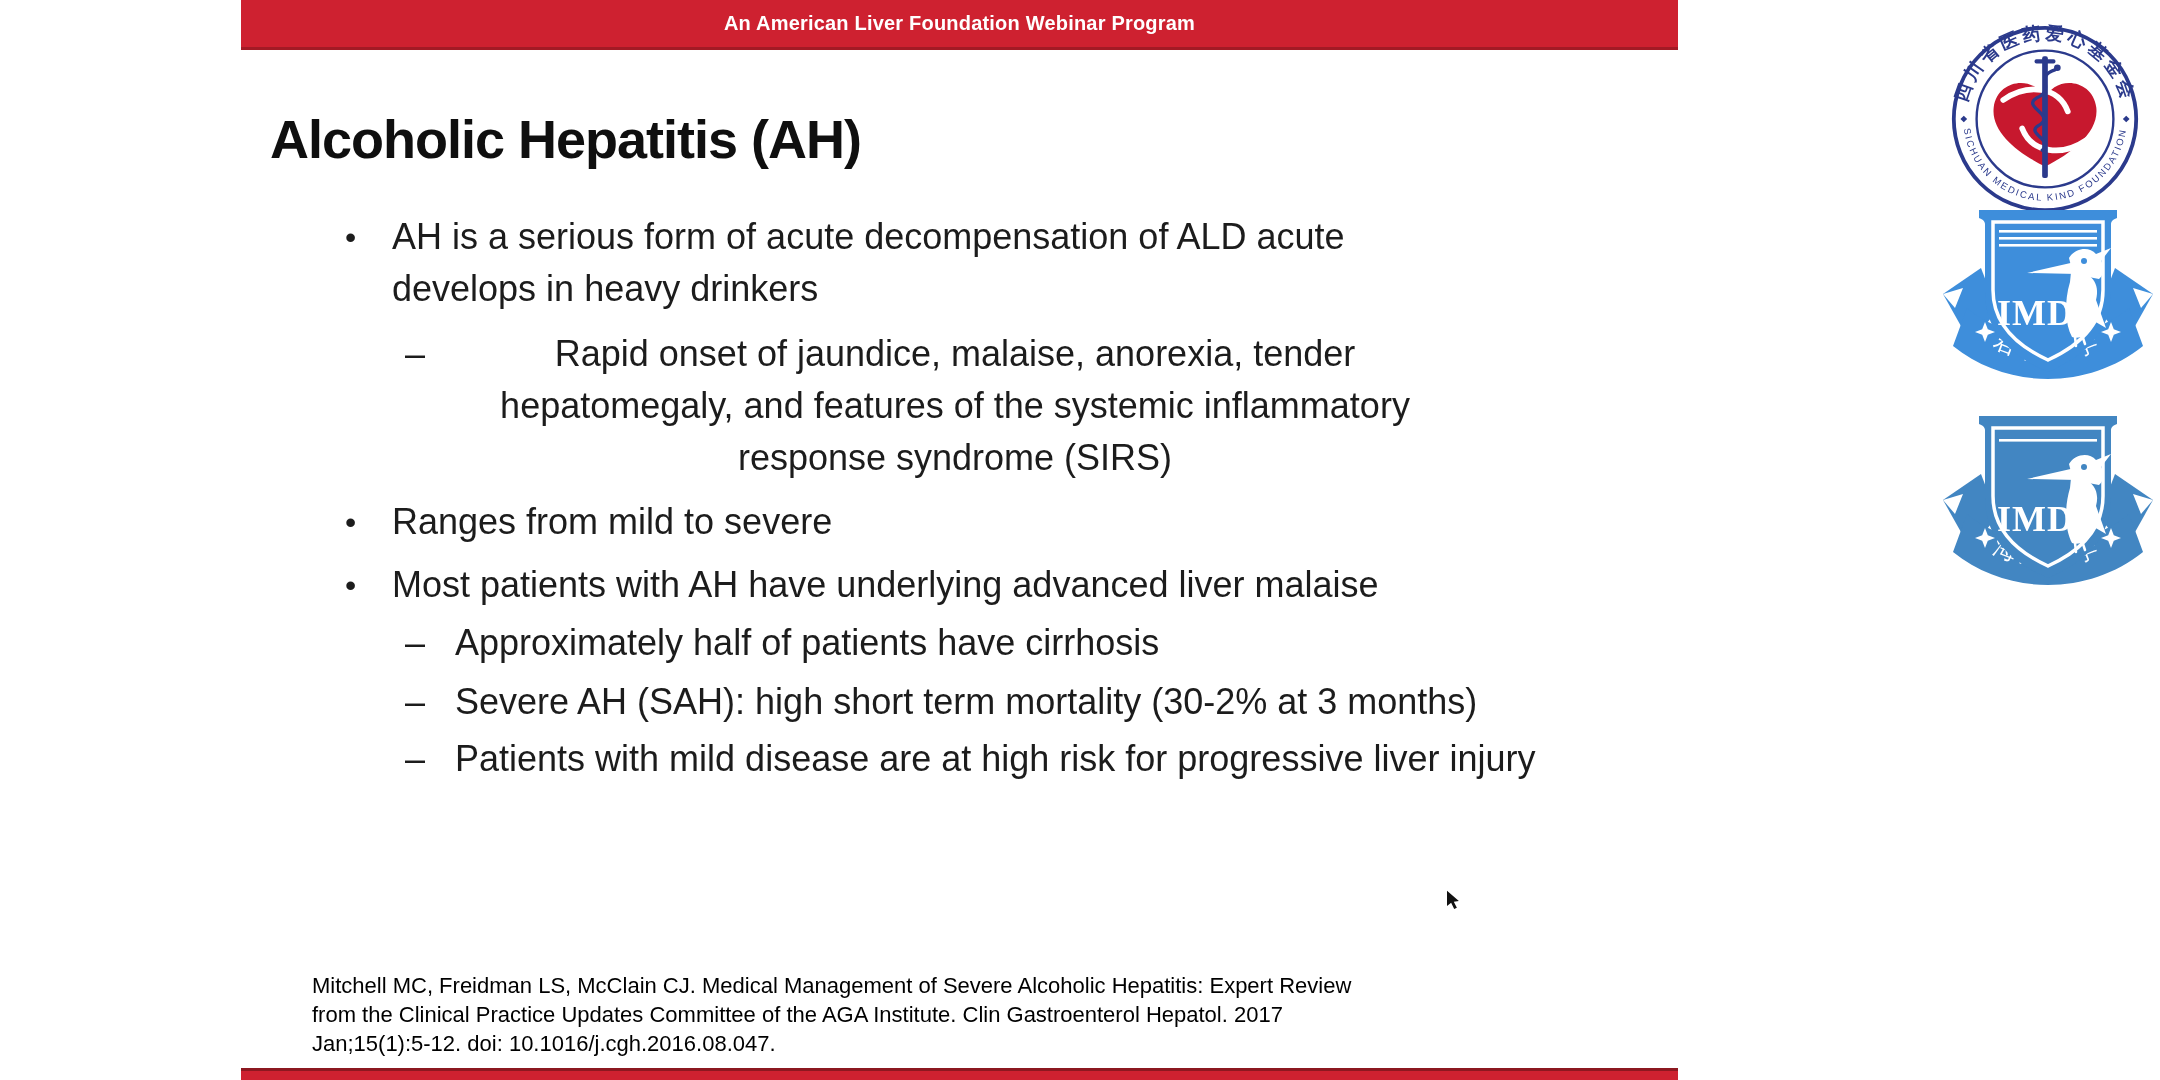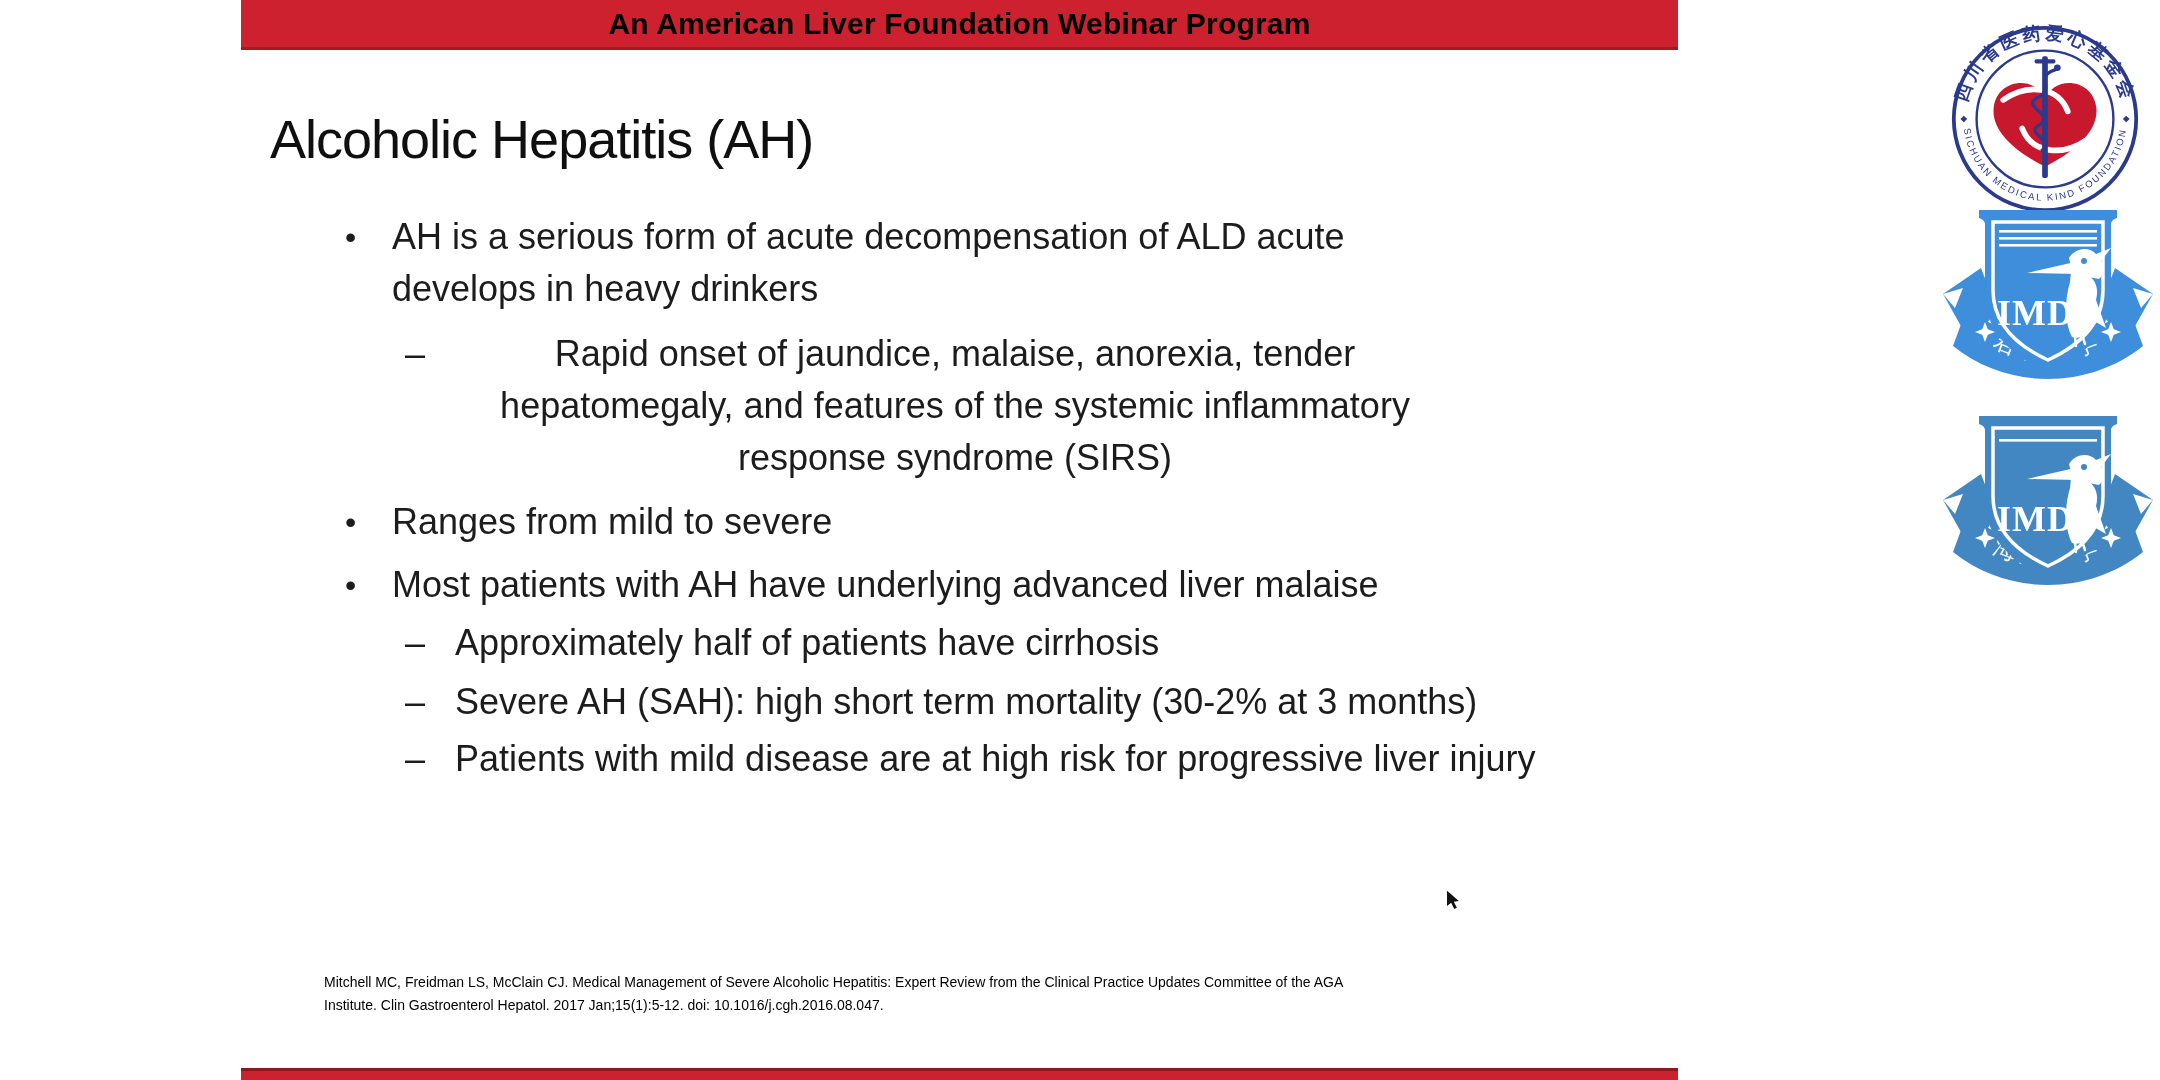--- a/index.html
+++ b/index.html
@@ -6,46 +6,46 @@
   .stage{
     position:relative;width:2160px;height:1080px;background:#ffffff;overflow:hidden;
     font-family:"Liberation Sans",sans-serif;
   }
   
   .top-banner{
     position:absolute;left:241px;top:0;width:1437px;height:50px;
     background:#ce2130;border-bottom:3px solid #a31a25;
     display:flex;align-items:center;justify-content:center;box-sizing:border-box;
   }
-  .top-banner span{color:#000000;font-size:30px;font-weight:700;letter-spacing:.2px;}
+  .top-banner span{color:#ffffff;font-size:20px;font-weight:700;letter-spacing:.2px;}
   .bottom-strip{
     position:absolute;left:241px;top:1068px;width:1437px;height:12px;
     background:#ce2130;border-top:3px solid #8c1820;box-sizing:border-box;
   }
   
   .slide-title{
     position:absolute;left:270px;top:108px;
-    font-size:54px;font-weight:400;color:#0f0f0f;letter-spacing:-1px;white-space:nowrap;
+    font-size:54px;font-weight:700;color:#0f0f0f;letter-spacing:-1px;white-space:nowrap;
   }
   .li{position:absolute;font-size:36px;color:#1c1c1c;line-height:52px;}
   .li .marker{position:absolute;left:0;top:0;}
   .li .txt{display:block;}
   .li.l1 .txt{margin-left:47px;}
   .li.l2 .txt{margin-left:50px;}
   .li.l1 .marker{font-size:32px;}
   .b1{left:345px;top:211px;} .b1 .txt{width:1000px;}
   .b2{left:405px;top:328px;} .b2 .txt{width:1000px;text-align:center;}
   .b3{left:345px;top:496px;} .b3 .txt{width:1150px;}
   .b4{left:345px;top:559px;} .b4 .txt{width:1150px;}
   .b5{left:405px;top:617px;} .b5 .txt{width:1150px;}
   .b6{left:405px;top:676px;} .b6 .txt{width:1150px;}
   .b7{left:405px;top:733px;} .b7 .txt{width:1150px;}
   .citation{
-    position:absolute;left:324px;top:971px;width:1072px;
-    font-size:14px;line-height:23px;color:#000000;
+    position:absolute;left:312px;top:971px;width:1072px;
+    font-size:22px;line-height:29px;color:#000000;
   }
   
   .logo{position:absolute;}
   .logo-foundation{left:1950px;top:24px;}
   .logo-shield-1{left:1933px;top:204px;}
   .logo-shield-2{left:1933px;top:410px;}
   .cursor{position:absolute;left:1446px;top:890px;}
 </style>
 </head>
 <body>

